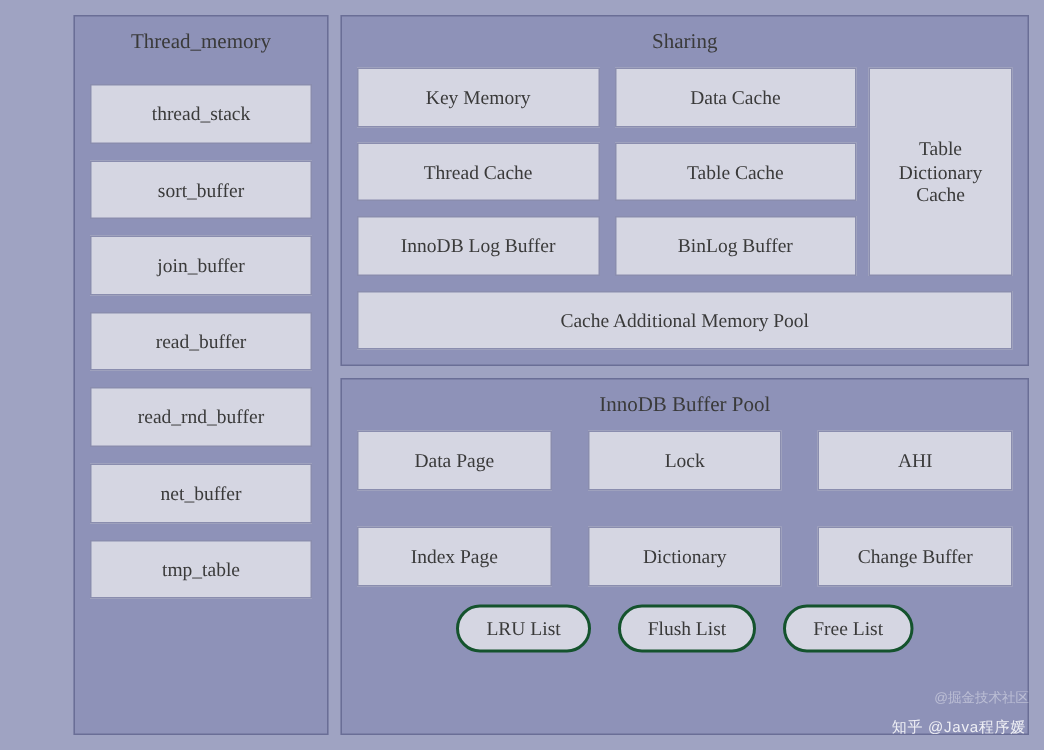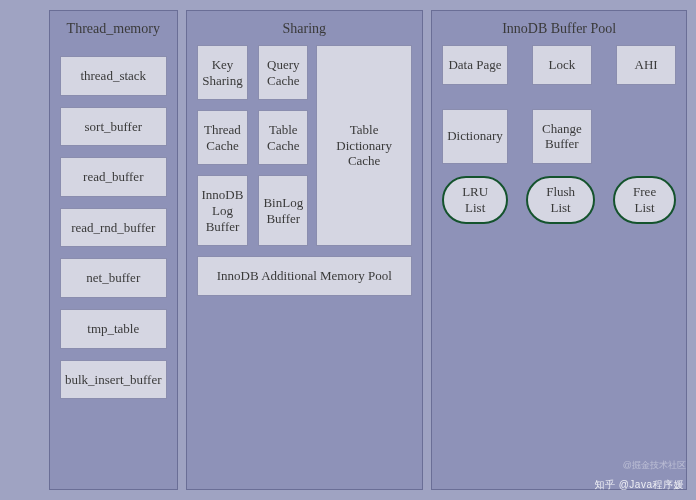--- a/index.html
+++ b/index.html
@@ -31,21 +31,21 @@
     padding: 4px 0 8px 0;
     font-size: 14px;
   }
   .left {
     width: 170px;
     gap: 11px;
   }
   .right-col {
     flex: 1;
     display: flex;
-    flex-direction: row;
+    flex-direction: column;
     gap: 8px;
     border-radius: 27px;
   }
   .box {
     background: #d5d6e2;
     border: 1px solid #8a8dae;
     text-align: center;
     padding: 11px 4px;
     display: flex;
     align-items: center;
@@ -113,51 +113,52 @@
 </style>
 </head>
 <body>
 
 <div class="main">
 
   <div class="panel left">
     <div class="panel-title">Thread_memory</div>
     <div class="box">thread_stack</div>
     <div class="box">sort_buffer</div>
+    <div class="box">join_buffer</div>
     <div class="box">read_buffer</div>
     <div class="box">read_rnd_buffer</div>
     <div class="box">net_buffer</div>
     <div class="box">tmp_table</div>
-    <div class="box">bulk_insert_buffer</div>
   </div>
 
   <div class="right-col">
 
     <div class="panel">
       <div class="panel-title">Sharing</div>
       <div class="sharing-body">
         <div class="sharing-grid">
-          <div class="box">Key Sharing</div>
-          <div class="box">Query Cache</div>
+          <div class="box">Key Memory</div>
+          <div class="box">Data Cache</div>
           <div class="box">Thread Cache</div>
           <div class="box">Table Cache</div>
           <div class="box">InnoDB Log Buffer</div>
           <div class="box">BinLog Buffer</div>
         </div>
         <div class="box tdc">Table Dictionary Cache</div>
       </div>
-      <div class="box wide">InnoDB Additional Memory Pool</div>
+      <div class="box wide">Cache Additional Memory Pool</div>
     </div>
 
     <div class="panel" style="flex:1">
       <div class="panel-title">InnoDB Buffer Pool</div>
       <div class="innodb-grid">
         <div class="box">Data Page</div>
         <div class="box">Lock</div>
         <div class="box">AHI</div>
+        <div class="box">Index Page</div>
         <div class="box">Dictionary</div>
         <div class="box">Change Buffer</div>
       </div>
       <div class="pill-row">
         <div class="pill">LRU List</div>
         <div class="pill">Flush List</div>
         <div class="pill">Free List</div>
       </div>
     </div>
 

